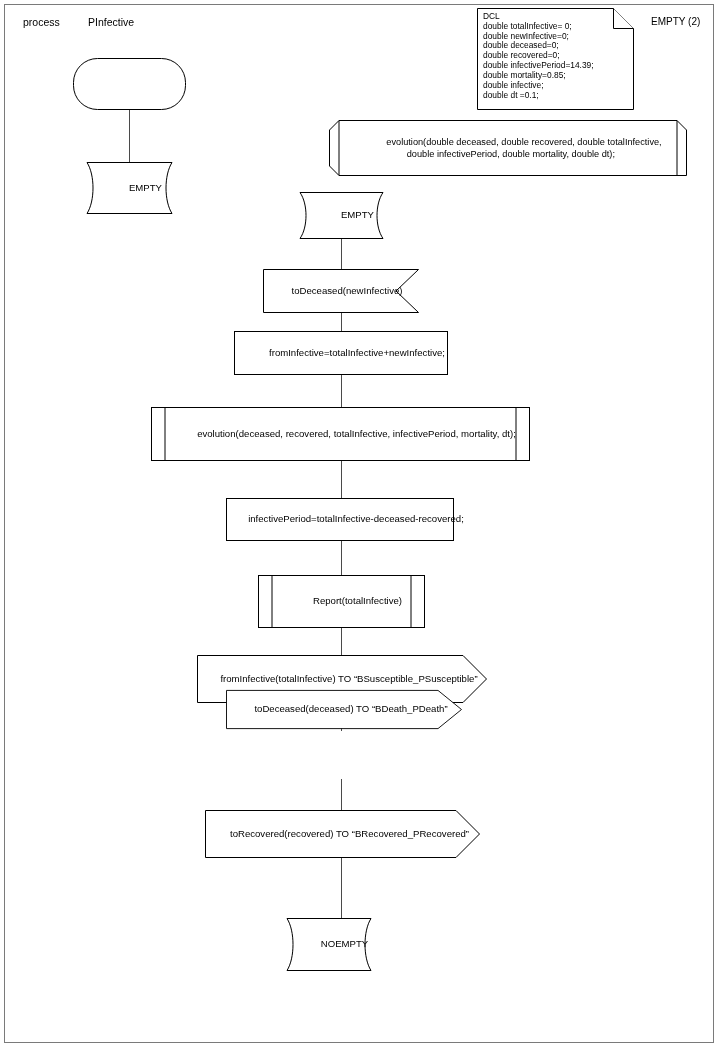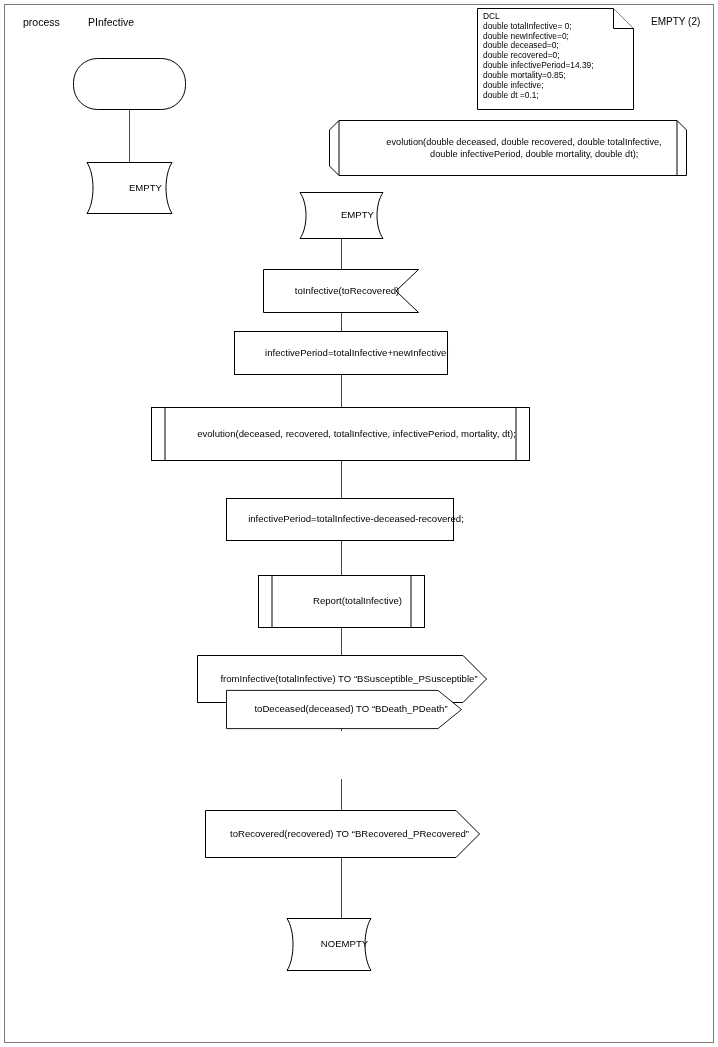--- a/index.html
+++ b/index.html
@@ -39,21 +39,21 @@
   .node {
     position: absolute;
     box-sizing: border-box;
   }
   .node .lbl {
     position: absolute;
     left: 0; top: 0; right: 0; bottom: 0;
     display: flex;
     align-items: center;
     justify-content: center;
-    text-align: center;
+    text-align: left;
     font-size: 9.6px;
     color: #000;
     line-height: 1.35;
     white-space: pre;
     padding: 12px 6px;
     box-sizing: border-box;
     margin-left: 32px;
   }
   .node svg {
     position: absolute;
@@ -170,30 +170,30 @@
     </svg>
     <div class="lbl">EMPTY</div>
   </div>
 
   <div class="conn" style="left:341px; top:239px; height:30px;"></div>
 
   <div class="node" style="left:263px; top:269px; width:156px; height:44px;">
     <svg viewBox="0 0 156 44" preserveAspectRatio="none">
       <path class="shape" d="M0.5,0.5 L155.5,0.5 L133,22 L155.5,43.5 L0.5,43.5 Z"></path>
     </svg>
-    <div class="lbl" style="padding-right:26px;">toInfective(toRecovered)</div>
+    <div class="lbl" style="padding-right:26px;">toDeceased(newInfective)</div>
   </div>
 
   <div class="conn" style="left:341px; top:313px; height:18px;"></div>
 
   <div class="node" style="left:234px; top:331px; width:214px; height:44px;">
     <svg viewBox="0 0 214 44" preserveAspectRatio="none">
       <rect class="shape" x="0.5" y="0.5" width="213" height="43"></rect>
     </svg>
-    <div class="lbl">infectivePeriod=totalInfective+newInfective;</div>
+    <div class="lbl">fromInfective=totalInfective+newInfective;</div>
   </div>
 
   <div class="conn" style="left:341px; top:375px; height:32px;"></div>
 
   <div class="node" style="left:151px; top:407px; width:379px; height:54px;">
     <svg viewBox="0 0 379 54" preserveAspectRatio="none">
       <rect class="shape" x="0.5" y="0.5" width="378" height="53"></rect>
       <line class="bar" x1="14" y1="0.5" x2="14" y2="53.5"></line>
       <line class="bar" x1="365" y1="0.5" x2="365" y2="53.5"></line>
     </svg>

